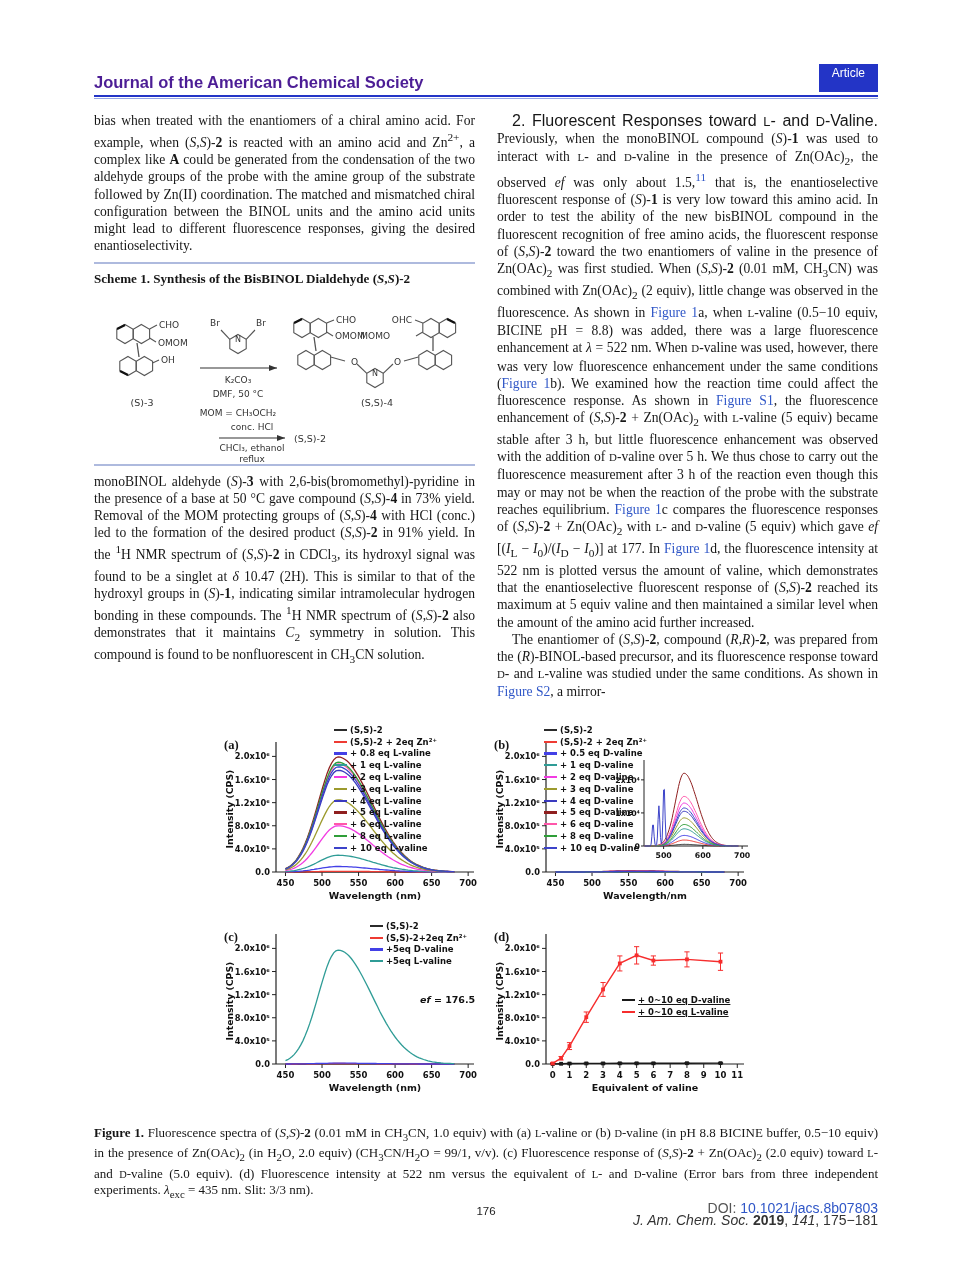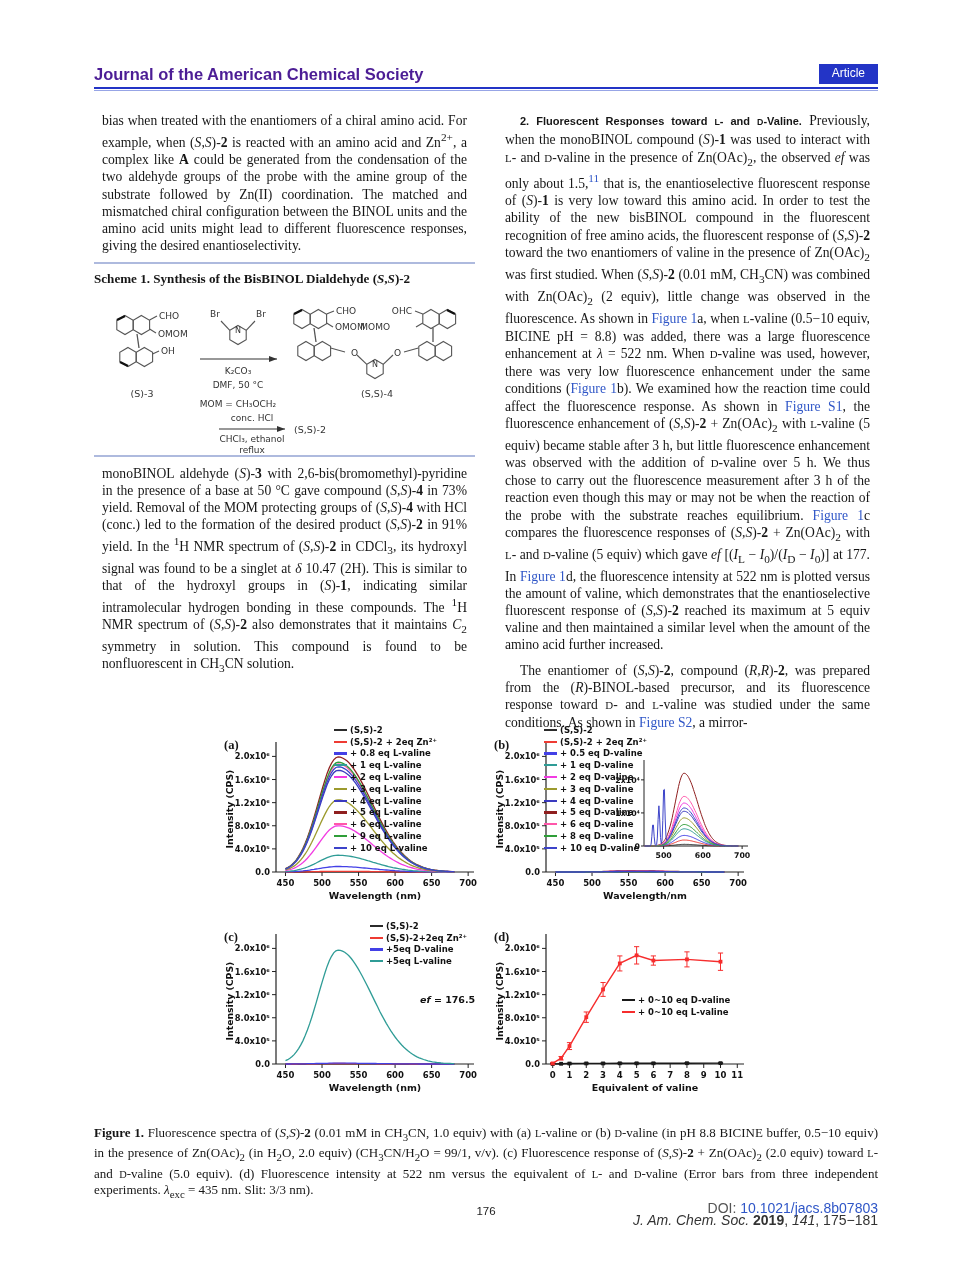--- a/index.html
+++ b/index.html
@@ -1,32 +1,32 @@
 <!DOCTYPE html>
 <html><head>
 <meta charset="utf-8">
 <style>
   html,body{margin:0;padding:0;background:#ffffff;}
   .page{position:relative;width:972px;height:1273px;background:#fff;font-family:"Liberation Serif",serif;color:#161616;overflow:hidden;}
   .content{position:absolute;left:94px;top:64px;width:784px;}
   .hdr{display:flex;justify-content:space-between;align-items:flex-end;font-family:"Liberation Sans",sans-serif;}
   .jtitle{color:#4c1d95;font-weight:bold;font-size:16.5px;}
-  .badge{background:#2334c6;color:#fff;font-size:12px;padding:2px 13px 4px;}
+  .badge{background:#2334c6;color:#fff;font-size:12px;padding:2px 13px 12px;}
   .hrule{height:2.2px;background:#2334c6;margin-top:3px;}
   .hrule2{height:1px;background:#97a5e6;margin-top:1px;}
   .cols{display:flex;gap:22px;margin-top:13px;}
   .col{width:381px;font-size:13.6px;line-height:17.2px;text-align:justify;}
-  .col p{margin:8px;}
+  .col p{margin:0;}
   .indent{text-indent:15px;}
   .link{color:#2f56c7;}
   .sc{font-size:0.8em;}
-  .runin{font-family:"Liberation Sans",sans-serif;font-weight:bold;font-size:11px;}
+  .runin{font-family:"Liberation Sans",sans-serif;font-weight:normal;font-size:16px;}
   .scheme{margin:8px 0 7px;}
   .srule{height:1.5px;background:#aebade;}
-  .stitle{font-weight:bold;font-size:13.1px;margin:6px 0 10px;text-align:left;text-indent:0;}
+  .stitle{font-weight:bold;font-size:13.1px;margin:6px 0 19px;text-align:left;text-indent:0;}
   .schemesvg text{font-family:"DejaVu Sans",sans-serif;fill:#333;}
   .schemesvg{display:block;margin:0 auto;}
   .fig{position:absolute;left:128px;top:666px;width:548px;height:384px;}
   .panel{position:absolute;width:265px;height:192px;}
   #panel-a{left:0;top:0;}
   #panel-b{left:270px;top:0;}
   #panel-c{left:0;top:192px;}
   #panel-d{left:270px;top:192px;}
   .plabel{position:absolute;left:2px;top:8px;font-weight:bold;font-size:12.5px;}
   .legend{position:absolute;}
@@ -219,21 +219,21 @@
             <div class="lg-row">
               <span class="lg-line" style="background: rgb(143, 31, 31);"></span>
               <span class="lg-txt">+ 5 eq L-valine</span>
             </div>
             <div class="lg-row">
               <span class="lg-line" style="background: rgb(255, 87, 170);"></span>
               <span class="lg-txt">+ 6 eq L-valine</span>
             </div>
             <div class="lg-row">
               <span class="lg-line" style="background: rgb(47, 158, 56);"></span>
-              <span class="lg-txt">+ 9 eq L-valine</span>
+              <span class="lg-txt">+ 8 eq L-valine</span>
             </div>
             <div class="lg-row">
               <span class="lg-line" style="background: rgb(60, 67, 201);"></span>
               <span class="lg-txt">+ 10 eq L-valine</span>
             </div>
           </div></div>
       <div class="panel" id="panel-b">
         <span class="plabel">(b)</span>
       <svg viewBox="0 0 265 192" width="265" height="192">
             <line x1="54" y1="12" x2="54" y2="142" stroke="#222" stroke-width="1.2"></line>
@@ -517,21 +517,21 @@
             <line x1="158.78983050847458" y1="43.1651376146789" x2="163.98983050847457" y2="43.1651376146789" stroke="#f62d2d" stroke-width="1"></line>
             <rect x="159.48983050847457" y="36.64128440366974" width="3.8" height="3.8" fill="#f62d2d"></rect>
             <line x1="194.94915254237287" y1="29.87155963302753" x2="194.94915254237287" y2="44.89908256880733" stroke="#f62d2d" stroke-width="1"></line>
             <line x1="192.34915254237288" y1="29.87155963302753" x2="197.54915254237287" y2="29.87155963302753" stroke="#f62d2d" stroke-width="1"></line>
             <line x1="192.34915254237288" y1="44.89908256880733" x2="197.54915254237287" y2="44.89908256880733" stroke="#f62d2d" stroke-width="1"></line>
             <rect x="193.04915254237287" y="35.485321100917425" width="3.8" height="3.8" fill="#f62d2d"></rect>
             <line x1="228.50847457627117" y1="31.027522935779814" x2="228.50847457627117" y2="48.36697247706422" stroke="#f62d2d" stroke-width="1"></line>
             <line x1="225.90847457627117" y1="31.027522935779814" x2="231.10847457627116" y2="31.027522935779814" stroke="#f62d2d" stroke-width="1"></line>
             <line x1="225.90847457627117" y1="48.36697247706422" x2="231.10847457627116" y2="48.36697247706422" stroke="#f62d2d" stroke-width="1"></line>
             <rect x="226.60847457627116" y="37.79724770642202" width="3.8" height="3.8" fill="#f62d2d"></rect>
-          </svg><div class="legend" style="left: 130px; top: 72px;">
+          </svg><div class="legend" style="left: 130px; top: 72px; text-decoration: underline;">
             <div class="lg-row">
               <span class="lg-line" style="background: rgb(26, 26, 26);"></span>
               <span class="lg-txt">+ 0~10 eq D-valine</span>
             </div>
             <div class="lg-row">
               <span class="lg-line" style="background: rgb(246, 45, 45);"></span>
               <span class="lg-txt">+ 0~10 eq L-valine</span>
             </div>
           </div></div>
     </div>

